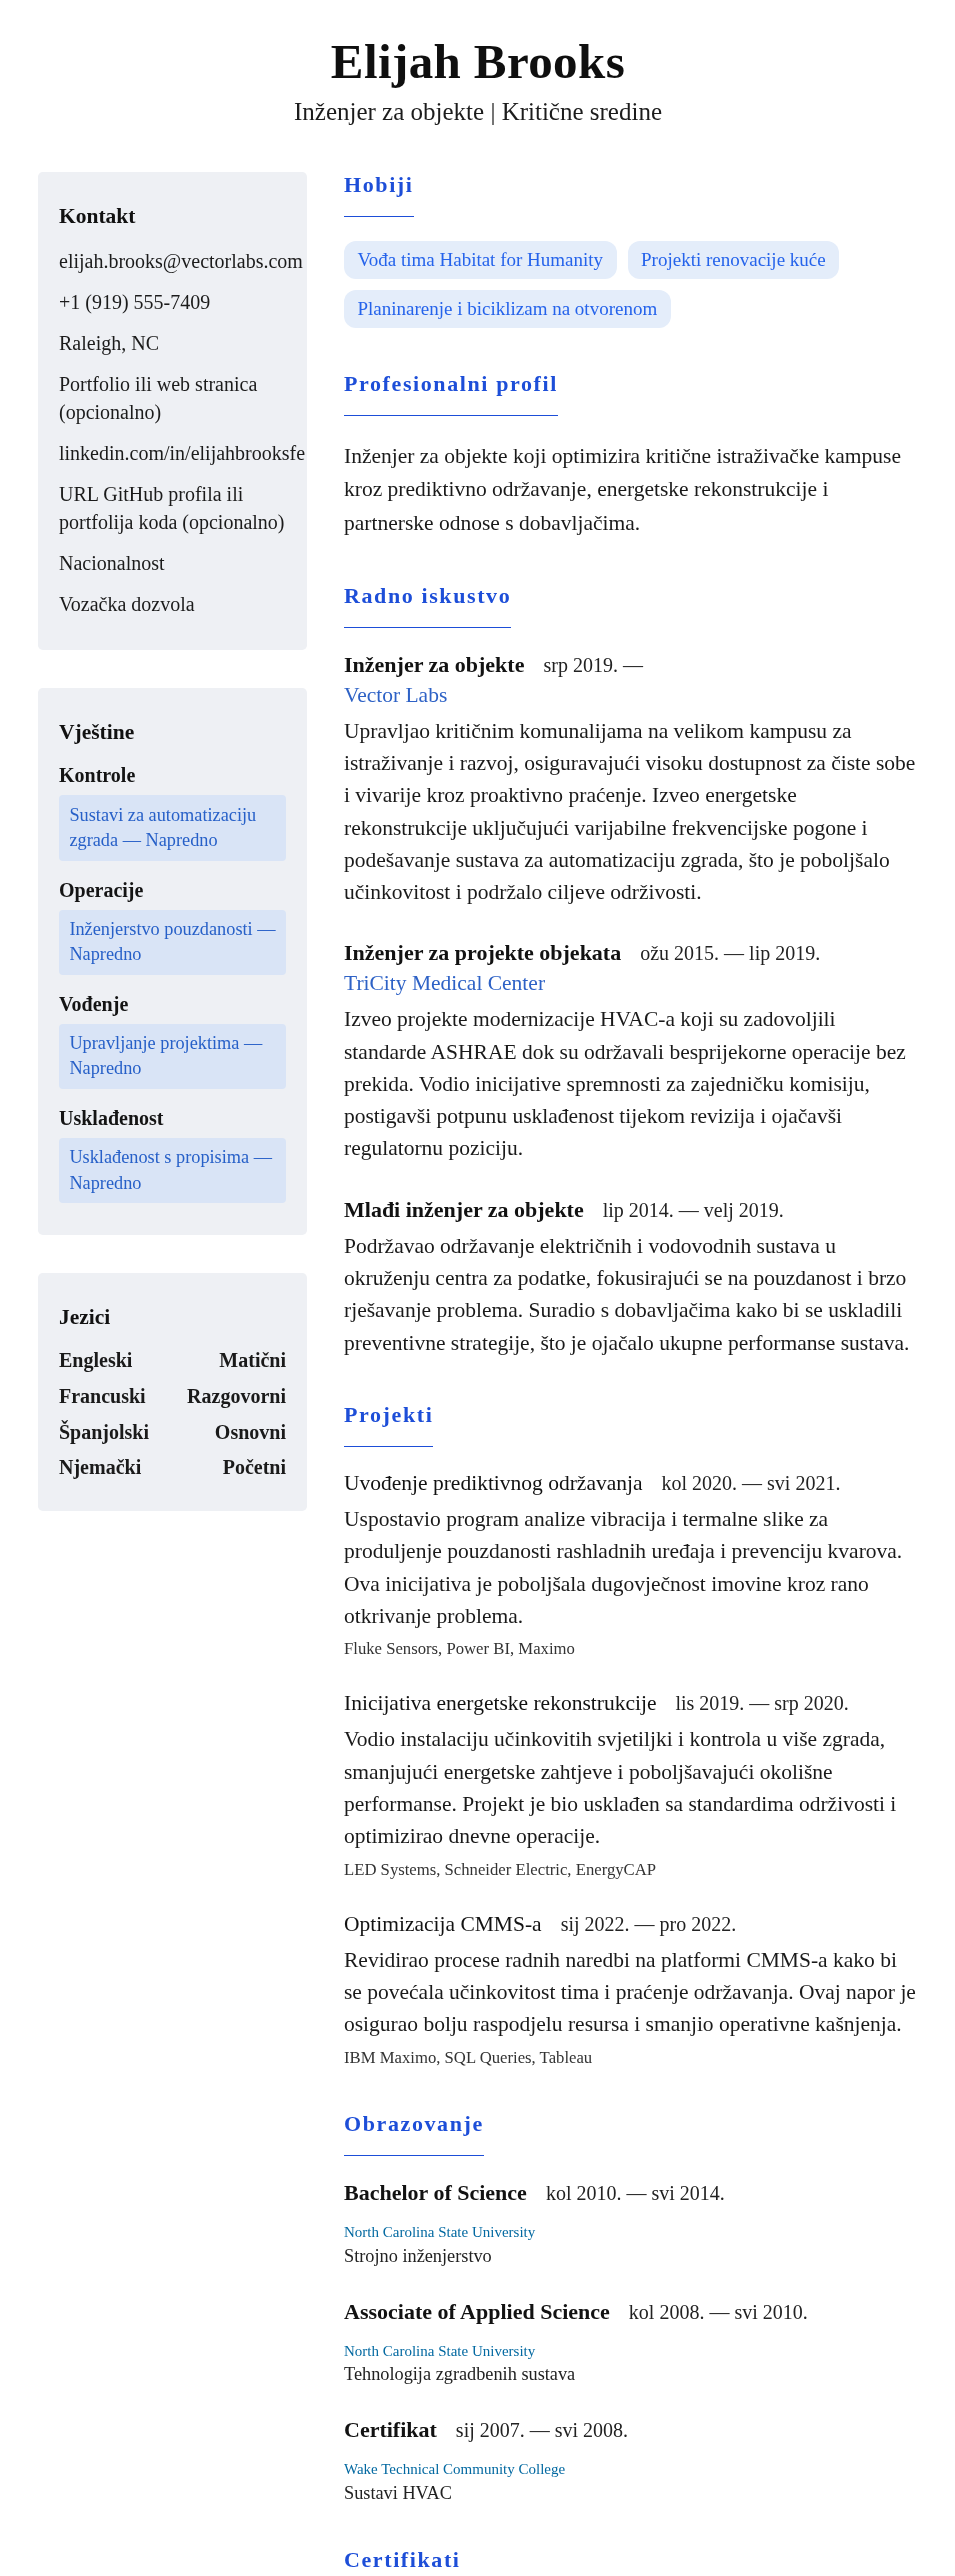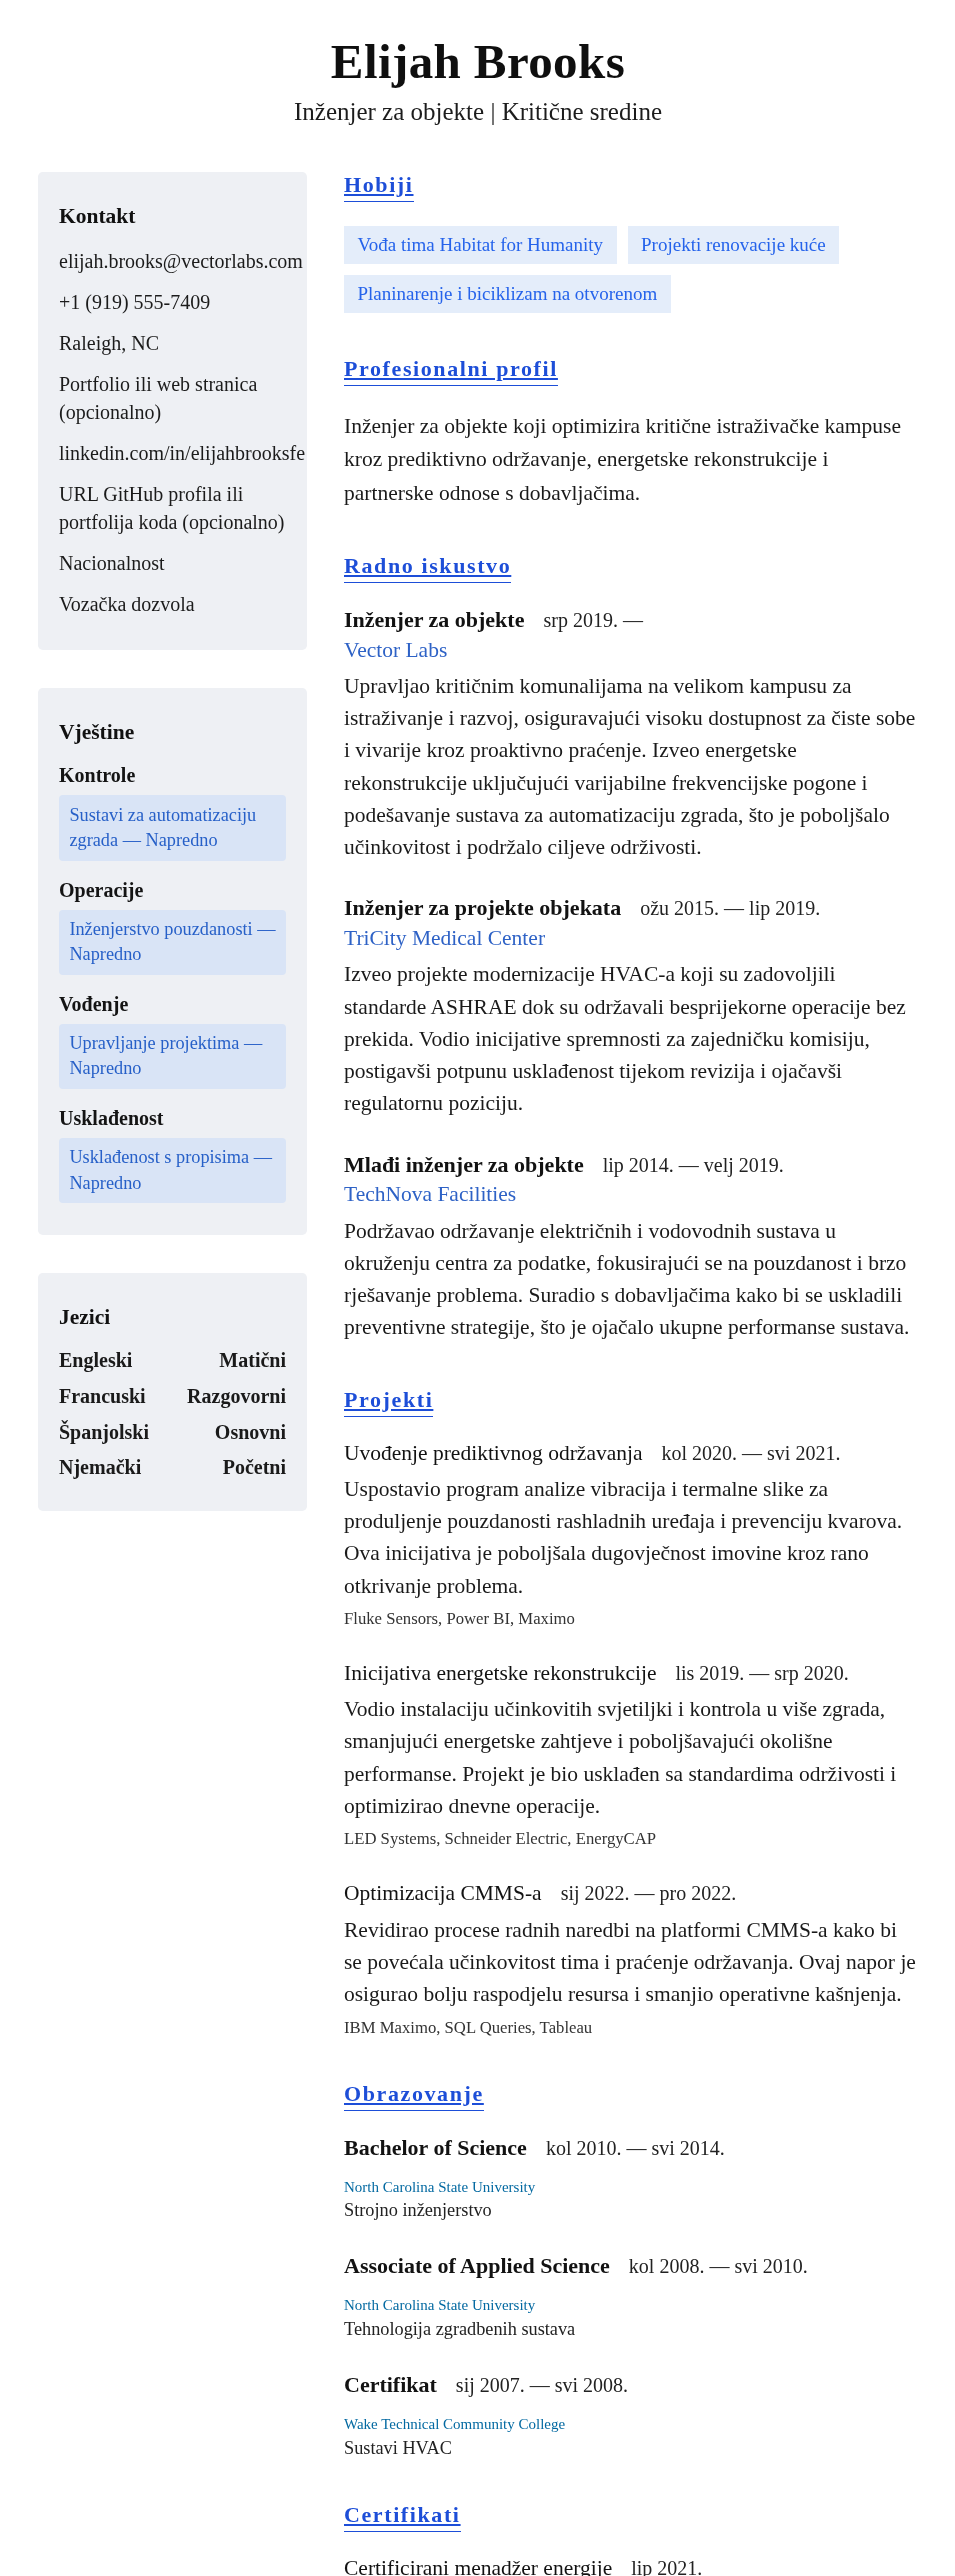--- a/index.html
+++ b/index.html
@@ -34,26 +34,25 @@
     font-size: 18.3px; line-height: 1.4; padding: 7.2px 10.4px; border-radius: 4px;
   }
   .lang-row { display: flex; justify-content: space-between; font-size: 20px; margin-bottom: 12.7px; font-weight: bold; }
   .lang-row:last-child { margin-bottom: 0; }
   .lang-level { text-align: right; }
 
   
   .block { margin-bottom: 43px; }
   .sec-title {
     display: inline-block; font-size: 22px; font-weight: 700; color: #1d4ed8;
-    letter-spacing: 1.6px; padding-bottom: 3px; border-bottom: 1.6px solid #1d4ed8;
+    letter-spacing: 1.6px; padding-bottom: 18px; border-bottom: 1.6px solid #1d4ed8;
     margin-bottom: 24px;
-    text-decoration: underline;
   }
   .chips { display: flex; flex-wrap: wrap; gap: 11px; }
-  .chip { background: #e4edfa; color: #2563eb; font-size: 19px; padding: 8px 13.5px; border-radius: 0; }
+  .chip { background: #e4edfa; color: #2563eb; font-size: 19px; padding: 8px 13.5px; border-radius: 12px; }
   .body-text { font-size: 21.5px; line-height: 1.55; color: #1a1a1a; }
 
   .entry { margin-bottom: 32px; }
   .entry:last-child { margin-bottom: 0; }
   .entry-head { display: flex; justify-content: flex-start; align-items: baseline; gap: 19px; }
   .entry-title { font-size: 22px; font-weight: 700; color: #121212; }
   .entry-title.regular { font-weight: 400; font-size: 21.5px; }
   .entry-date { font-size: 20px; color: #222; white-space: nowrap; flex: 0 0 auto; }
   .entry-company { font-size: 21.5px; color: #2e62c6; margin-top: 4.8px; }
   .entry-desc { font-size: 21.5px; line-height: 1.5; margin-top: 7.2px; color: #1a1a1a; }
@@ -165,21 +164,20 @@
           </div>
           <div class="entry-company">TriCity Medical Center</div>
           <p class="entry-desc">Izveo projekte modernizacije HVAC-a koji su zadovoljili standarde ASHRAE dok su održavali besprijekorne operacije bez prekida. Vodio inicijative spremnosti za zajedničku komisiju, postigavši potpunu usklađenost tijekom revizija i ojačavši regulatornu poziciju.</p>
         </article>
 
         <article class="entry">
           <div class="entry-head">
             <h3 class="entry-title">Mlađi inženjer za objekte</h3>
             <span class="entry-date">lip 2014. — velj 2019.</span>
           </div>
-          <div class="entry-company">TechNova Facilities</div>
           <p class="entry-desc">Podržavao održavanje električnih i vodovodnih sustava u okruženju centra za podatke, fokusirajući se na pouzdanost i brzo rješavanje problema. Suradio s dobavljačima kako bi se uskladili preventivne strategije, što je ojačalo ukupne performanse sustava.</p>
         </article>
       </section>
 
       <section class="block">
         <h2 class="sec-title">Projekti</h2>
 
         <article class="entry">
           <div class="entry-head">
             <h3 class="entry-title regular">Uvođenje prediktivnog održavanja</h3>

